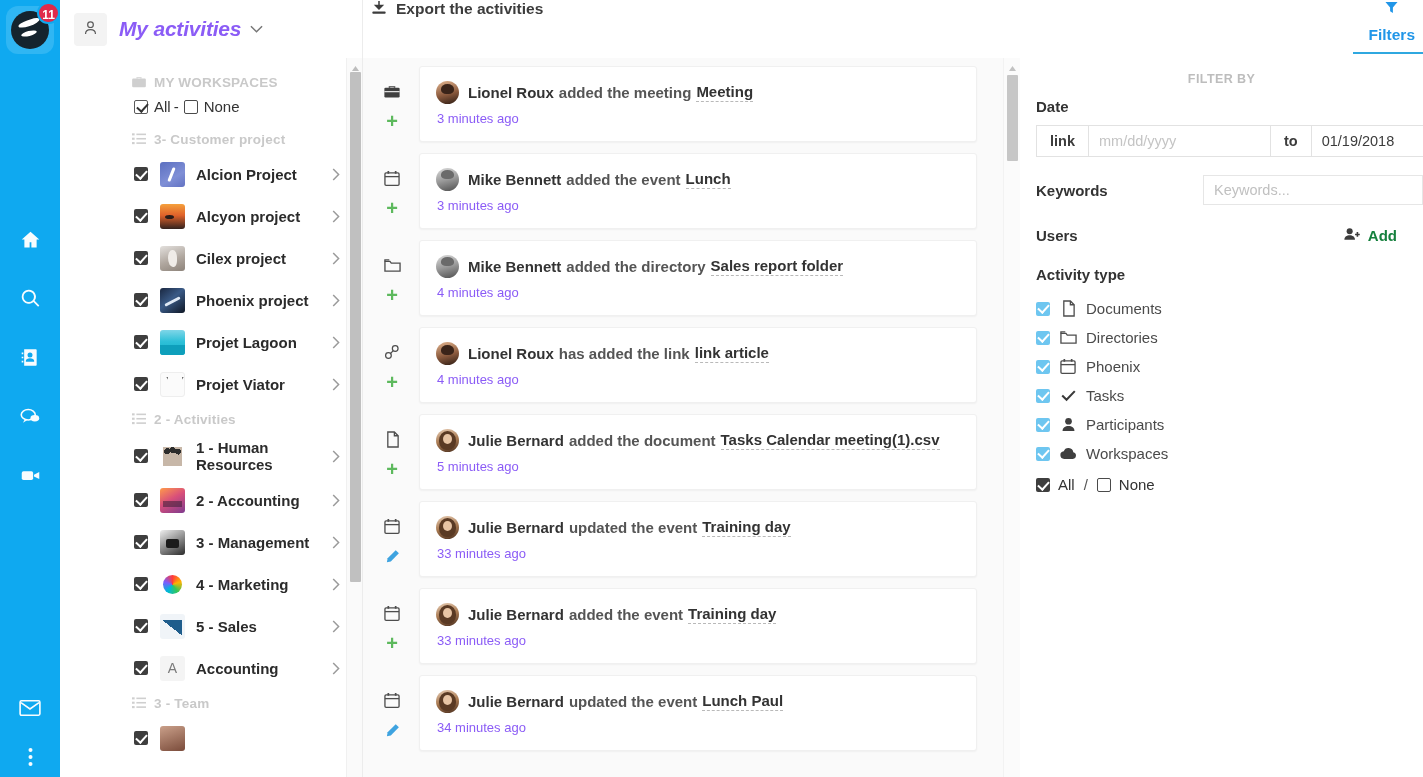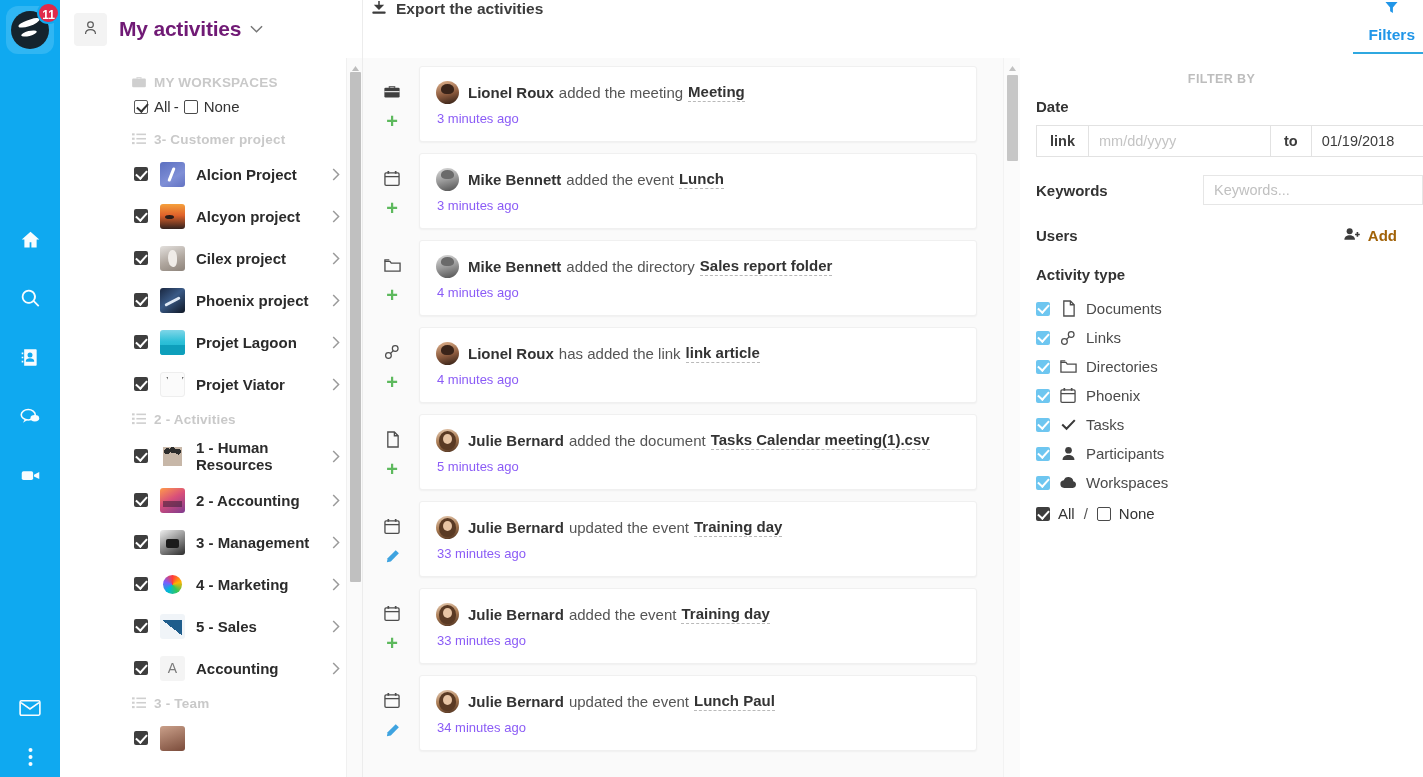--- a/index.html
+++ b/index.html
@@ -56,21 +56,21 @@
   .leftpanel {
     width: 303px; flex: 0 0 303px; height: 777px; position: relative;
     background: #ffffff; border-right: 1px solid #ececec;
   }
   .lp-header { height: 58px; display:flex; align-items:center; padding-left: 14px; }
   .lp-avatar-box {
     width: 33px; height: 33px; border-radius: 4px; background: #f3f3f3;
     display:flex; align-items:center; justify-content:center; margin-right: 12px;
   }
   .lp-title {
-    font-size: 21px; font-weight: bold; color: #701a75; letter-spacing: -.2px;
+    font-size: 21px; font-weight: bold; color: #8b5cf6; letter-spacing: -.2px; font-style: italic;
   }
   .lp-caret { margin-left: 9px; display:inline-flex; }
   .lp-scroll {
     position: absolute; top: 58px; left: 0; right: 0; bottom: 0;
     overflow: hidden; padding-top: 10px;
   }
   .lp-section {
     display:flex; align-items:center; gap: 8px;
     padding: 7px 0 6px 72px; color:#c9c9c9; font-size: 13.5px; font-weight: bold;
     letter-spacing: .2px;
@@ -210,21 +210,21 @@
     overflow:hidden; position:relative;
   }
   .av-lionel { background: linear-gradient(165deg,#e3b58f 0%, #8c5b3e 55%, #2b1a12 100%); }
   .av-lionel::after{content:"";position:absolute;left:5px;top:3px;width:13px;height:10px;background:#3a2419;border-radius:50% 50% 40% 40%;}
   .av-mike { background: linear-gradient(165deg,#dcdcdc 0%, #9a9a9a 50%, #4e4e4e 100%); }
   .av-mike::after{content:"";position:absolute;left:5px;top:2px;width:13px;height:9px;background:#6a6a6a;border-radius:50% 50% 40% 40%;}
   .av-julie { background: linear-gradient(165deg,#e8cdb4 0%, #a97a52 50%, #4b2f1e 100%); }
   .av-julie::after{content:"";position:absolute;left:3px;top:2px;width:17px;height:19px;background:#5a3a24;border-radius:50% 50% 45% 45%;}
   .av-julie::before{content:"";position:absolute;left:7px;top:5px;width:9px;height:10px;background:#e7c4a4;border-radius:50%;z-index:2;}
   .act-actor { font-weight: bold; color:#333; margin-right: 5px; }
-  .act-verb { color:#555; margin-right: 5px; }
+  .act-verb { color:#555; margin-right: 5px; font-weight: bold; }
   .act-target {
     font-weight: bold; color:#333;
     border-bottom: 1px dashed #b9b9b9; padding-bottom: 1px;
   }
   .act-time { margin-top: 7px; font-size: 13px; color: #8b5cf6; padding-left: 1px; }
 
   .feed-sb {
     position:absolute; top:58px; right:0; width: 17px; bottom: 0;
     background:#fbfbfb; border-left: 1px solid #f2f2f2;
   }
@@ -277,21 +277,21 @@
   .kw-inp {
     width: 220px; height: 30px; border:1px solid #e6e6e6; font-size:14.5px;
     padding: 0 10px; outline:none; color:#444; font-family:inherit;
   }
   .kw-inp::placeholder { color:#c0c0c0; }
   .users-row {
     display:flex; align-items:center; justify-content:space-between;
     padding: 0 26px 0 16px; margin-top: 22px;
   }
   .add-btn {
-    display:flex; align-items:center; gap:7px; font-size:15px; color:#a16207;
+    display:flex; align-items:center; gap:7px; font-size:15px; color:#15803d;
     font-weight: bold; cursor:pointer;
   }
   .atype-title { font-size: 15px; font-weight:bold; color:#333; padding-left:16px; margin-top: 22px; }
   .atype-list { margin-top: 11px; }
   .atype-item {
     display:flex; align-items:center; height: 29px; padding-left: 16px; cursor:pointer;
   }
   .atype-item .cb { margin-right: 9px; }
   .atype-ico { width:18px; display:flex; justify-content:center; margin-right: 9px; }
   .atype-label { font-size: 15px; color:#4a4a4a; }
@@ -852,31 +852,20 @@
             <svg width="15" height="17" viewBox="0 0 16 18" fill="none" stroke="#4d4d4d" stroke-width="1.4">
               <path d="M3 1h7l4 4v12H3z"></path>
               <path d="M10 1v4h4"></path>
             </svg>
           </span>
           <span class="atype-label">Documents</span>
         </div>
         <div class="atype-item">
           <span class="cb blue"></span>
           <span class="atype-ico">
-            <svg width="16" height="16" viewBox="0 0 18 18" fill="none" stroke="#4d4d4d" stroke-width="1.4">
-              <circle cx="5" cy="13" r="3.2"></circle>
-              <circle cx="12.6" cy="5" r="3.2"></circle>
-              <path d="M7.2 10.8l3.2-3.4"></path>
-            </svg>
-          </span>
-          <span class="atype-label">Links</span>
-        </div>
-        <div class="atype-item">
-          <span class="cb blue"></span>
-          <span class="atype-ico">
             <svg width="17" height="15" viewBox="0 0 18 15" fill="none" stroke="#4d4d4d" stroke-width="1.4">
               <path d="M1 3.2h5.3l1.4 1.8H17v8.4H1z"></path>
               <path d="M1 3.2V1.6h4.6"></path>
             </svg>
           </span>
           <span class="atype-label">Directories</span>
         </div>
         <div class="atype-item">
           <span class="cb blue"></span>
           <span class="atype-ico">

